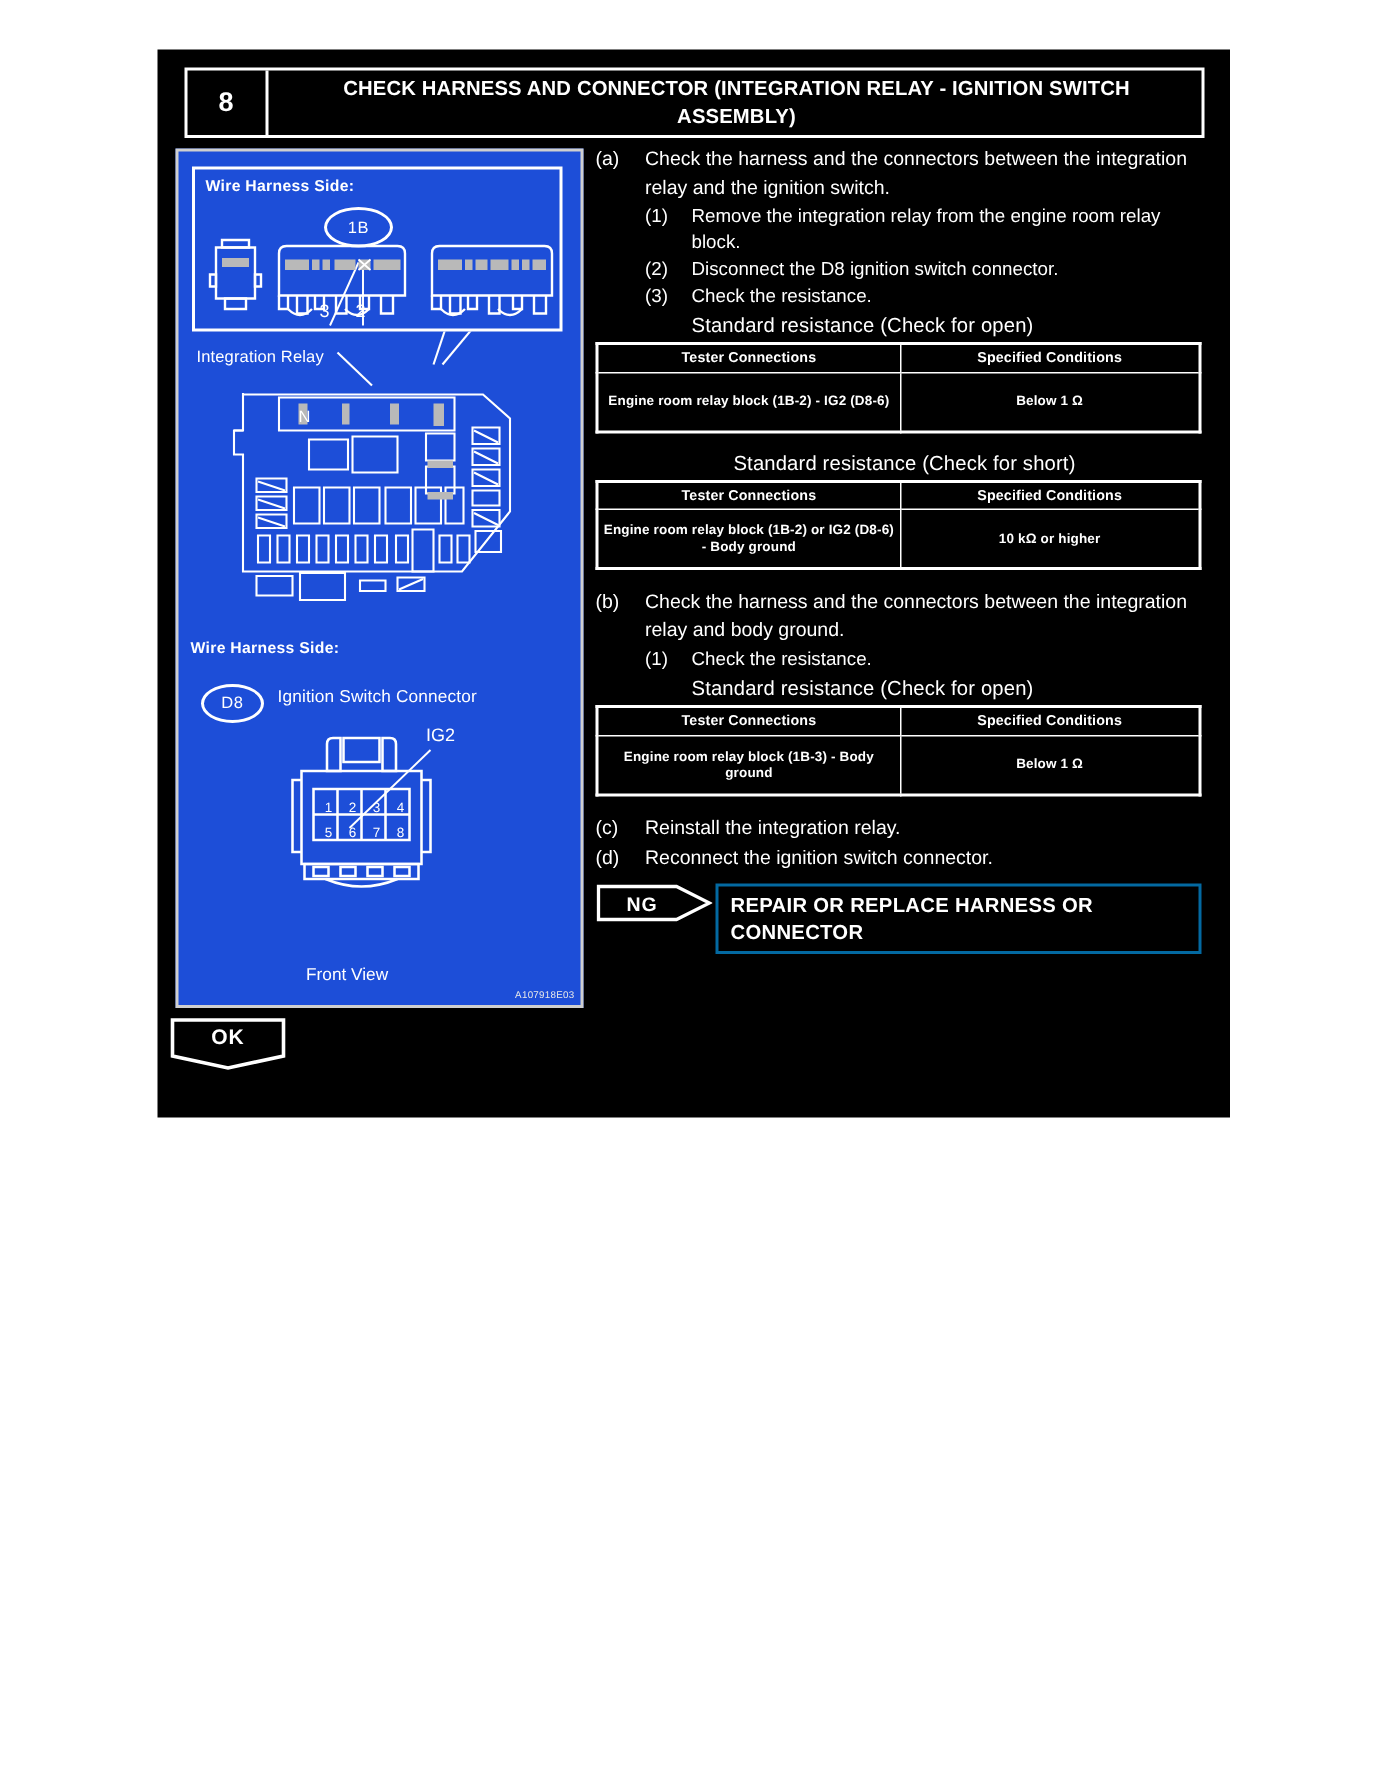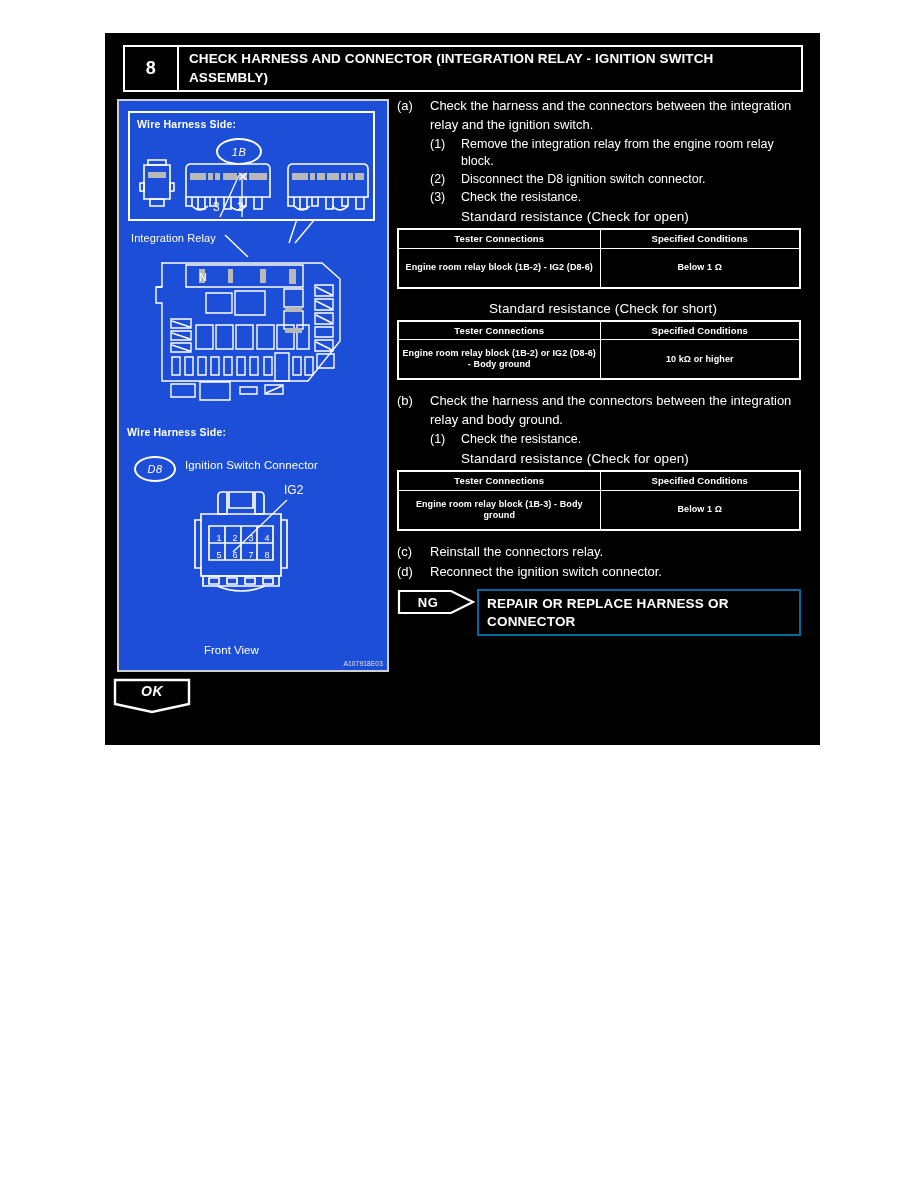--- a/index.html
+++ b/index.html
@@ -50,20 +50,21 @@
   }
   #step-title-cell {
     flex: 1;
     display: flex;
     align-items: center;
     padding: 0 8px 0 10px;
     font-size: 13.5px;
     font-weight: bold;
     line-height: 1.35;
     letter-spacing: 0.1px;
+    text-align: center;
   }
 
   
   #illustration-panel {
     position: absolute;
     left: 12px;
     top: 66px;
     width: 272px;
     height: 573px;
     border: 2px solid #cfcfcf;
@@ -100,21 +101,20 @@
   .oval-tag {
     position: absolute;
     border: 2px solid #ffffff;
     border-radius: 50%;
     display: flex;
     align-items: center;
     justify-content: center;
     font-size: 11px;
     font-weight: normal;
     letter-spacing: 0.4px;
-    font-style: italic;
   }
   #tag-1b {
     left: 86px;
     top: 25px;
     width: 42px;
     height: 23px;
   }
   .pin-num {
     position: absolute;
     font-size: 12px;
@@ -172,21 +172,20 @@
     text-align: center;
   }
 
   
   #ok-box {
     position: absolute;
     left: 8px;
     top: 645px;
     width: 78px;
     height: 36px;
-    font-style: italic;
   }
   #ok-label {
     position: absolute;
     left: 0;
     top: 0;
     width: 78px;
     height: 26px;
     display: flex;
     align-items: center;
     justify-content: center;
@@ -599,21 +598,21 @@
       <tbody>
         <tr>
           <td>Engine room relay block (1B-3) - Body ground</td>
           <td>Below 1 Ω</td>
         </tr>
       </tbody>
     </table>
 
     <div class="proc-block">
       <div class="proc-marker">(c)</div>
-      <div class="proc-text">Reinstall the connectors relay.</div>
+      <div class="proc-text">Reinstall the integration relay.</div>
     </div>
     <div class="proc-block">
       <div class="proc-marker">(d)</div>
       <div class="proc-text">Reconnect the ignition switch connector.</div>
     </div>
 
     <div id="ng-row">
       <div id="ng-tag">
         <svg width="78" height="26" viewBox="0 0 78 26">
           <path d="M2,2 h52 l22,11 l-22,11 h-52 z" fill="none" stroke="#ffffff" stroke-width="2.2"></path>

